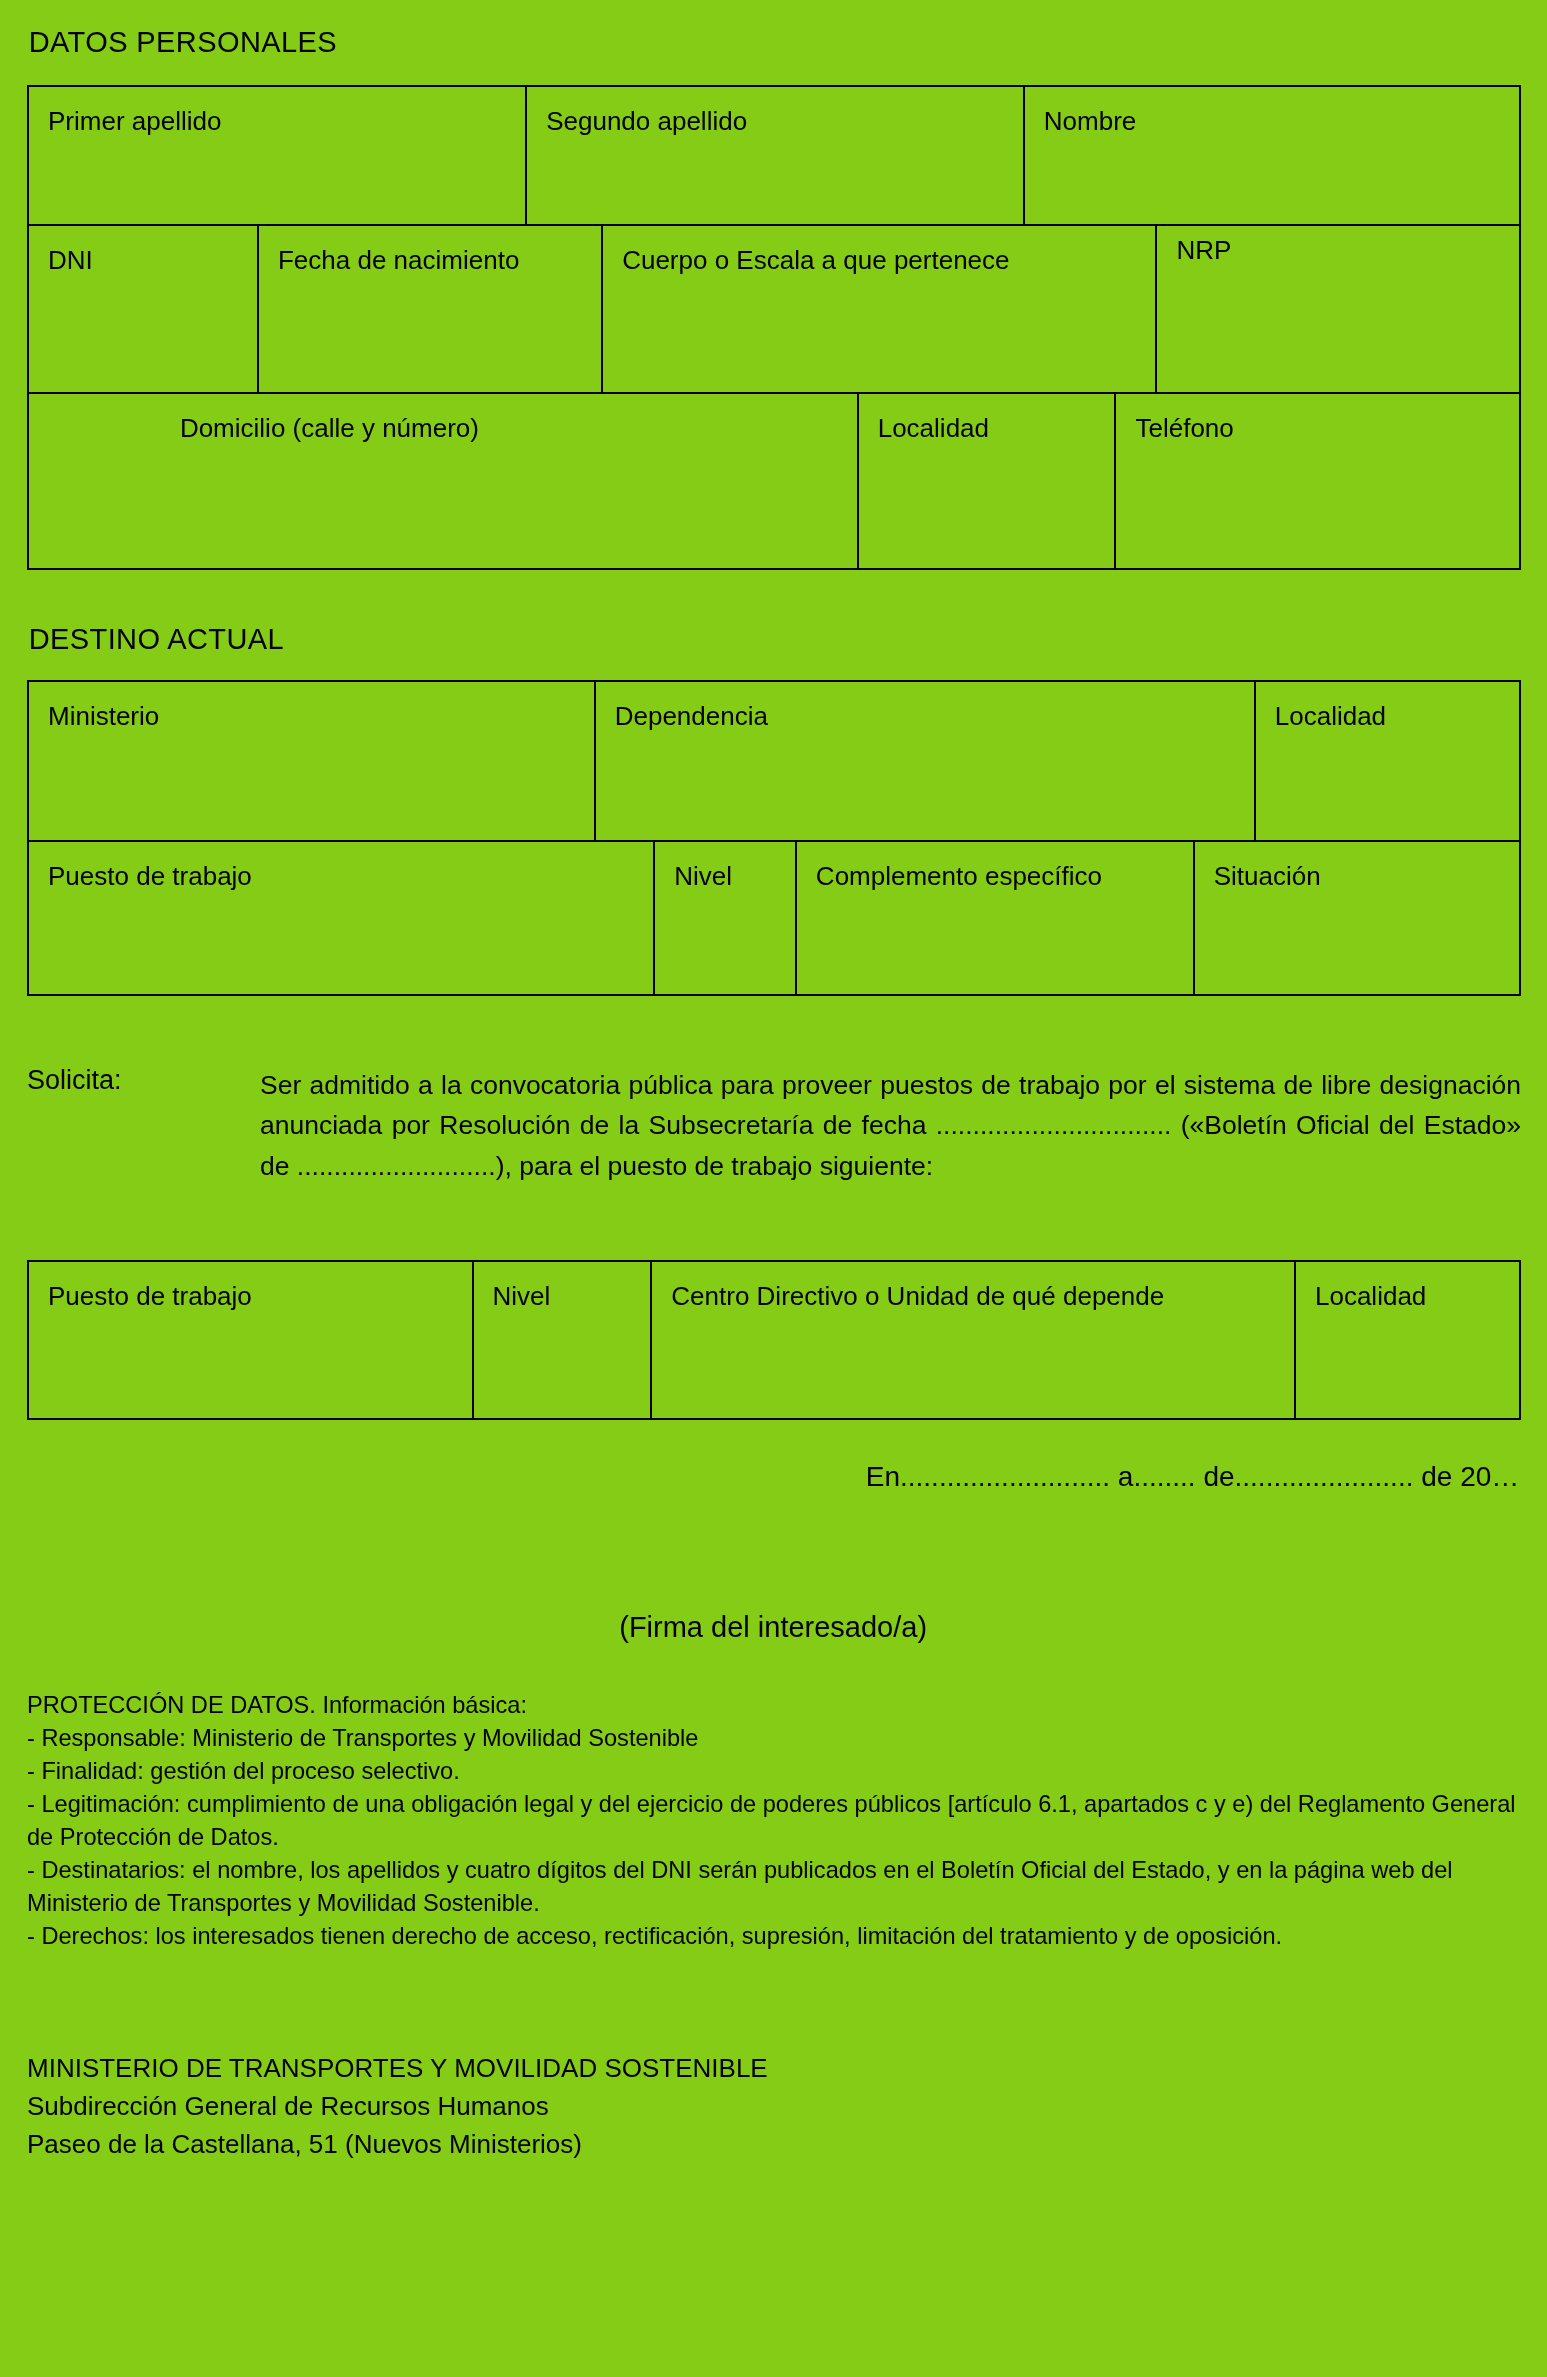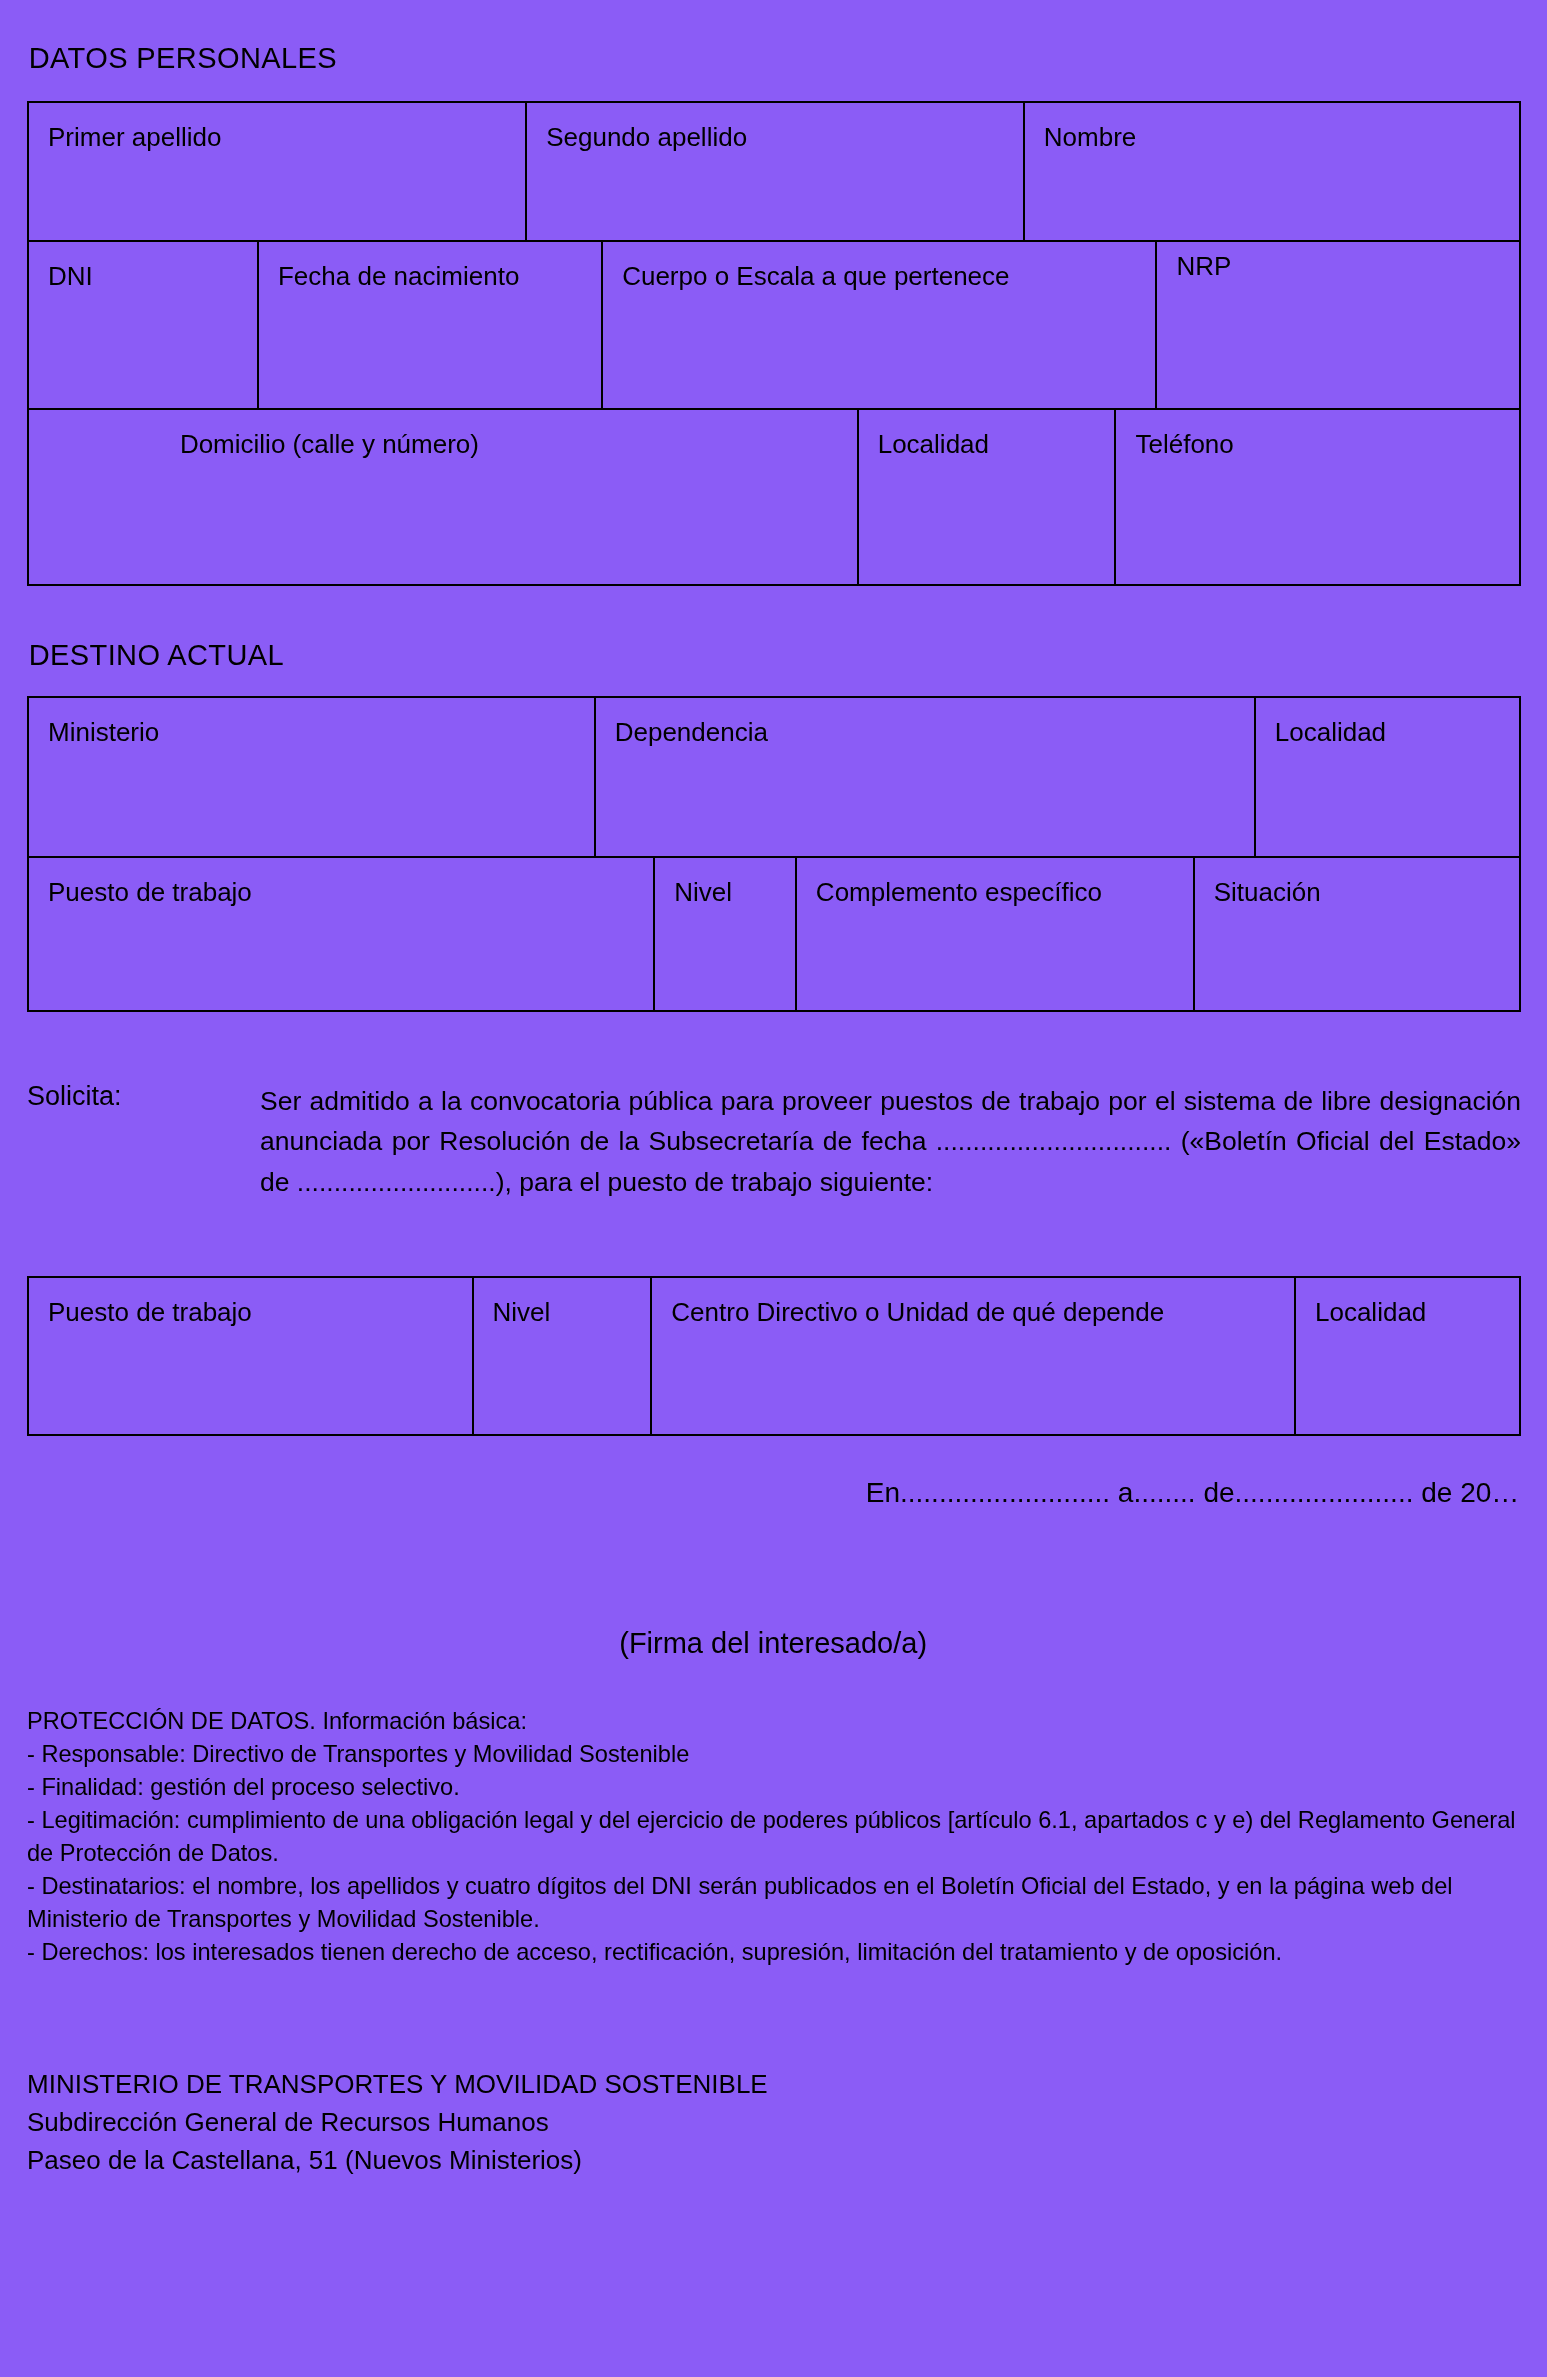--- a/index.html
+++ b/index.html
@@ -6,22 +6,22 @@
     margin: 0;
     padding: 0;
     background: #ffffff;
     color: #000000;
     font-family: "Liberation Sans", "DejaVu Sans", sans-serif;
   }
   .page {
     width: 1548px;
     height: 2377px;
     box-sizing: border-box;
-    padding: 42px 27px 17px 27px;
-    background: #8b5cf6;
+    padding: 26px 27px 17px 27px;
+    background: #84cc16;
     position: relative;
     overflow: hidden;
   }
   .section-title {
     font-size: 29px;
     font-weight: 400;
     letter-spacing: 0.4px;
     margin: 0;
   }
   .ftable {
@@ -183,21 +183,21 @@
     </div>
   </div>
 
 
   <div class="date-line" style="margin-top: 41px;">En........................... a........ de....................... de 20…</div>
 
   <div class="firma-line" style="margin-top: 118px;">(Firma del interesado/a)</div>
 
   <div class="proteccion" style="margin-top: 45px;">
     <p>PROTECCIÓN DE DATOS. Información básica:</p>
-    <p>- Responsable: Directivo de Transportes y Movilidad Sostenible</p>
+    <p>- Responsable: Ministerio de Transportes y Movilidad Sostenible</p>
     <p>- Finalidad: gestión del proceso selectivo.</p>
     <p>- Legitimación: cumplimiento de una obligación legal y del ejercicio de poderes públicos [artículo 6.1, apartados c y e) del Reglamento General de Protección de Datos.</p>
     <p>- Destinatarios: el nombre, los apellidos y cuatro dígitos del DNI serán publicados en el Boletín Oficial del Estado, y en la página web del Ministerio de Transportes y Movilidad Sostenible.</p>
     <p>- Derechos: los interesados tienen derecho de acceso, rectificación, supresión, limitación del tratamiento y de oposición.</p>
   </div>
 
   <div class="footer-block" style="margin-top: 96px;">
     <p>MINISTERIO DE TRANSPORTES Y MOVILIDAD SOSTENIBLE</p>
     <p>Subdirección General de Recursos Humanos</p>
     <p>Paseo de la Castellana, 51 (Nuevos Ministerios)</p>

